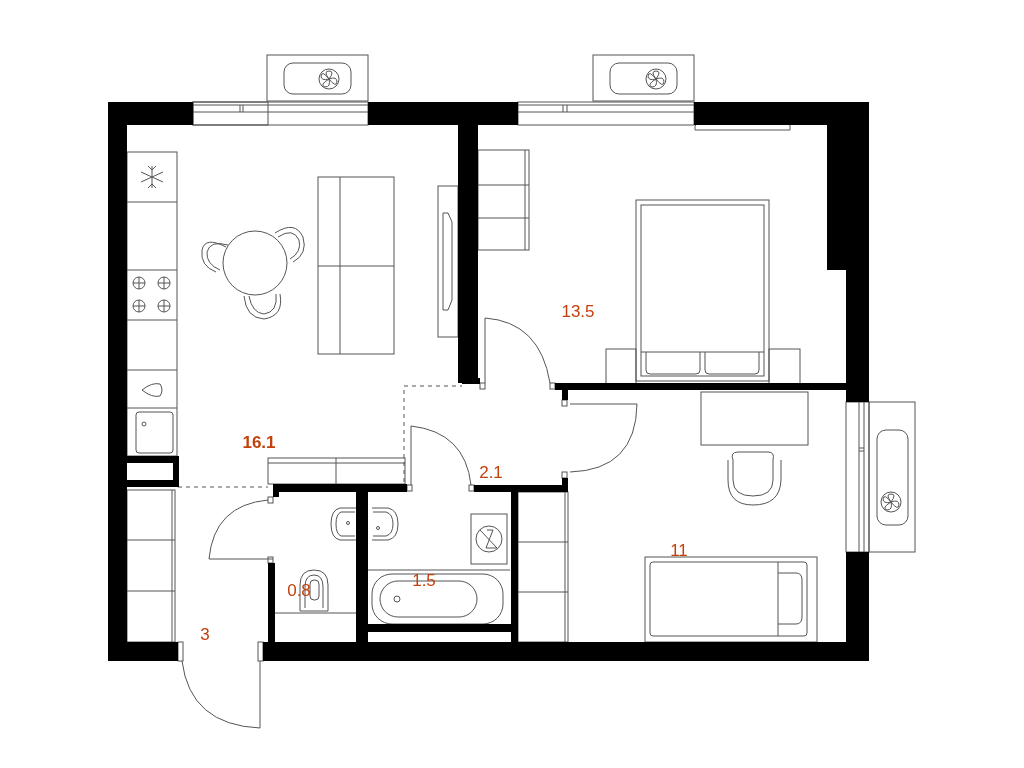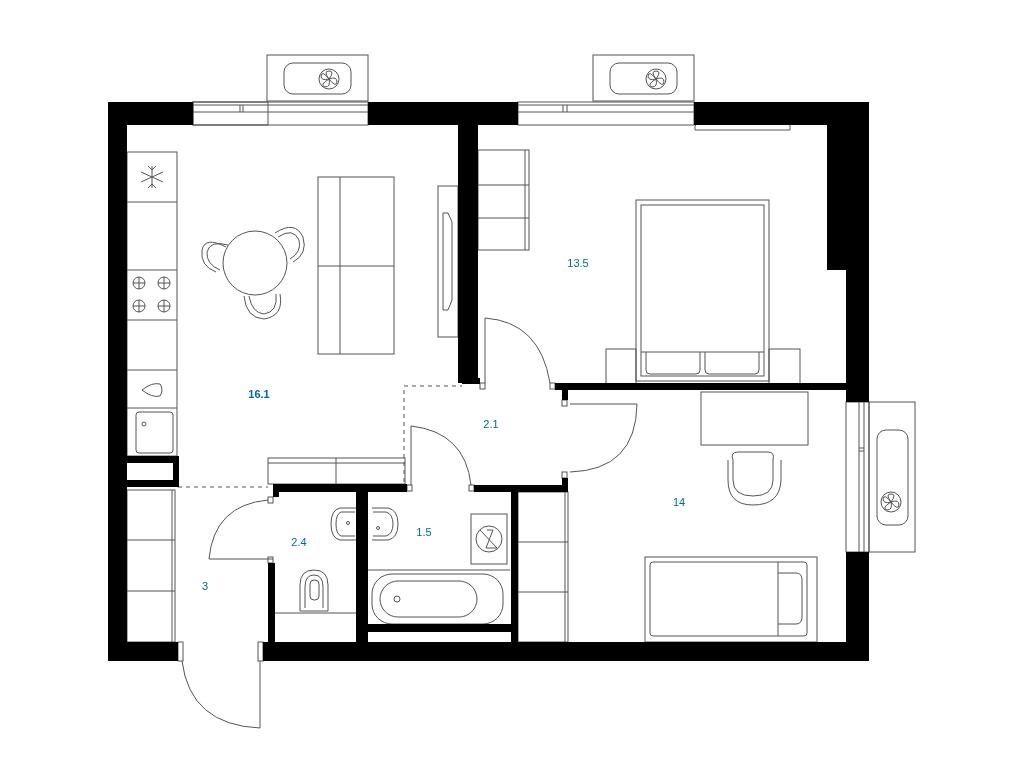--- a/index.html
+++ b/index.html
@@ -1,25 +1,26 @@
 <!DOCTYPE html>
 <html><head>
   <meta charset="utf-8">
   <style>
     html, body { margin: 0; padding: 0; background: #ffffff; }
     body { width: 1024px; height: 768px; position: relative; overflow: hidden; }
     #plan { position: absolute; left: 0; top: 0; }
     .room-label {
       position: absolute;
       font-family: "Liberation Sans", sans-serif;
-      font-size: 11px;
-      color: #0369a1;
+      font-size: 17px;
+      color: #c2410c;
       line-height: 1;
       transform: translate(-50%, -50%);
       white-space: nowrap;
+      margin-top: 48px;
     }
   </style>
 </head>
 <body>
 
 <svg id="plan" width="1024" height="768" viewBox="0 0 1024 768" xmlns="http://www.w3.org/2000/svg">
   <g fill="none" stroke="#555" stroke-width="1">
 
     <g>
       <rect x="267" y="55" width="101" height="46"></rect>
@@ -274,16 +275,16 @@
 
     <rect x="356" y="490" width="12" height="152"></rect>
 
     <rect x="368" y="624" width="143" height="8"></rect>
   </g>
 </svg>
 
 <div class="room-label" style="left:259px; top:394px;font-weight:bold;">16.1</div>
 <div class="room-label" style="left:578px; top:263px;">13.5</div>
 <div class="room-label" style="left:491px; top:424px;">2.1</div>
-<div class="room-label" style="left:679px; top:502px;">14</div>
-<div class="room-label" style="left:299px; top:542px;">2.4</div>
+<div class="room-label" style="left:679px; top:502px;">11</div>
+<div class="room-label" style="left:299px; top:542px;">0.8</div>
 <div class="room-label" style="left:424px; top:532px;">1.5</div>
 <div class="room-label" style="left:205px; top:586px;">3</div>
 
 </body></html>

